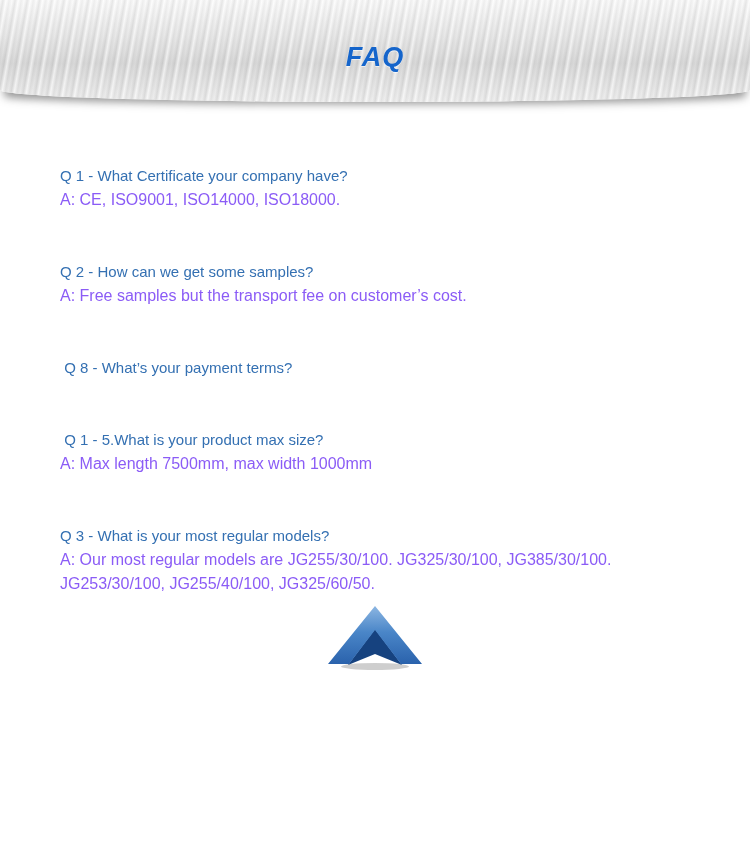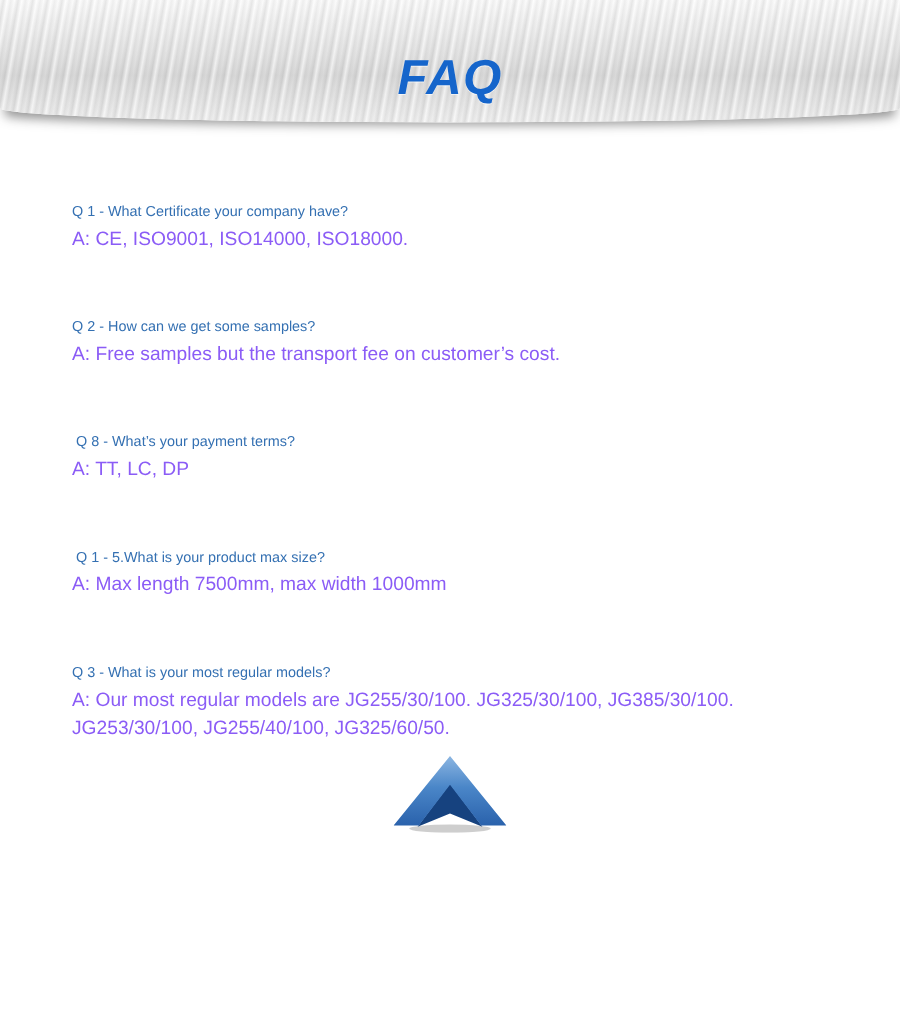--- a/index.html
+++ b/index.html
@@ -31,21 +31,21 @@
         rgba(255,255,255,0.55) 6px,
         rgba(150,150,150,0.12) 9px,
         rgba(255,255,255,0)   12px),
       linear-gradient(180deg, #fbfbfb 0%, #e6e6e6 38%, #d8d8d8 62%, #efefef 100%);
     border-radius: 0 0 50% 50% / 0 0 12px 12px;
     box-shadow: 0 6px 9px -4px rgba(60,60,60,0.55);
   }
 
   .banner-title {
     margin-top: 44px;
-    font-size: 41px;
+    font-size: 27px;
     line-height: 1;
     font-weight: bold;
     font-style: italic;
     color: #1565cb;
     letter-spacing: 1px;
     text-shadow: 0 1px 0 rgba(255,255,255,0.6);
   }
 
   
   .faq-list {
@@ -54,21 +54,21 @@
 
   .faq-item {
     margin-bottom: 48px;
   }
   .faq-item:last-child {
     margin-bottom: 0;
   }
 
   .question {
     color: #3470b2;
-    font-size: 12px;
+    font-size: 15px;
     line-height: 24px;
     white-space: pre-wrap;
     margin-bottom: 0;
   }
 
   .answer {
     color: #8b5cf6;
     font-size: 16px;
     line-height: 24px;
     white-space: pre-wrap;
@@ -102,21 +102,20 @@
     </section>
 
     <section class="faq-item">
       <div class="question">Q 2 - How can we get some samples?</div>
       <div class="answer">A: Free samples but the transport fee on customer’s cost.</div>
     </section>
 
 
     <section class="faq-item">
       <div class="question"> Q 8 - What’s your payment terms?</div>
-      <div class="answer">A: TT, LC, DP</div>
     </section>
 
     <section class="faq-item">
       <div class="question"> Q 1 - 5.What is your product max size?</div>
       <div class="answer">A: Max length 7500mm, max width 1000mm</div>
     </section>
 
     <section class="faq-item">
       <div class="question">Q 3 - What is your most regular models?</div>
       <div class="answer">A: Our most regular models are JG255/30/100. JG325/30/100, JG385/30/100.

